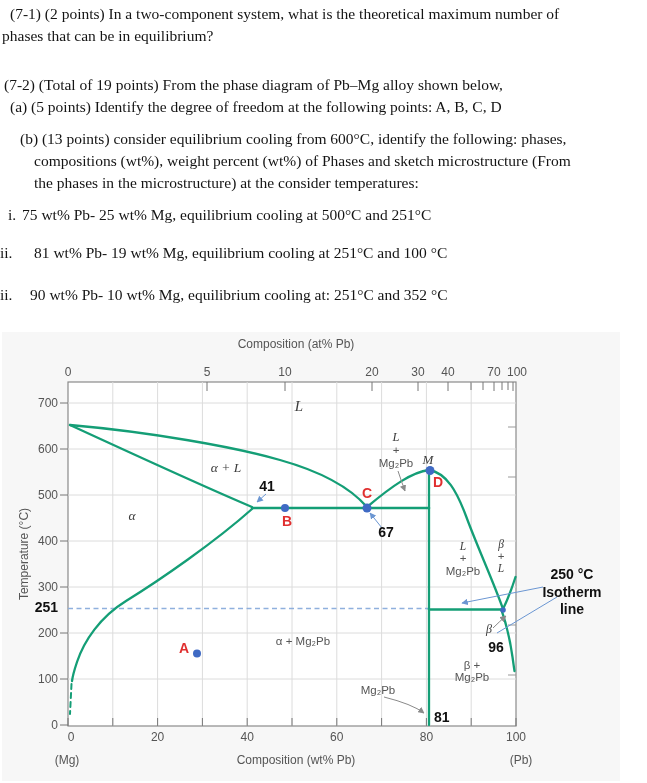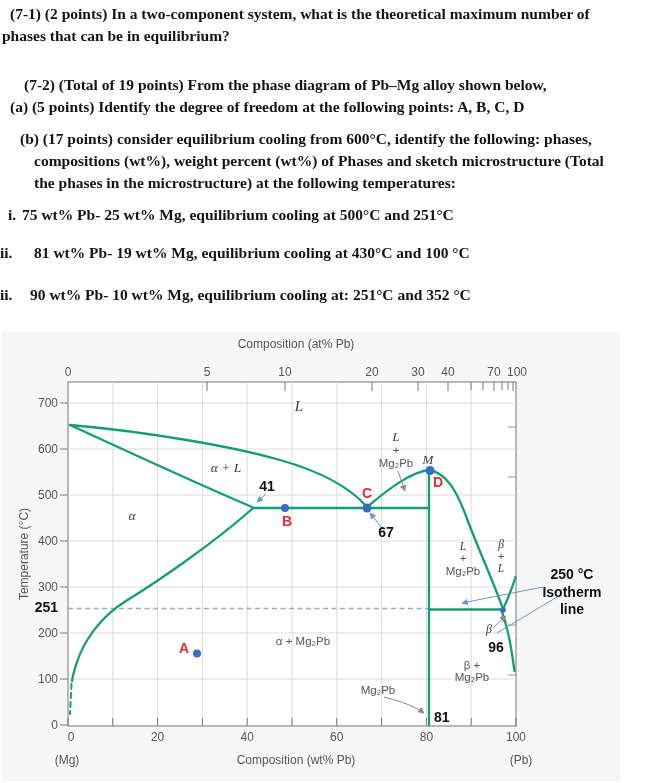--- a/index.html
+++ b/index.html
@@ -1,43 +1,43 @@
 <!DOCTYPE html>
 <html><head>
 <meta charset="utf-8">
 <style>
   html,body{margin:0;padding:0;}
   body{width:647px;height:783px;background:#ffffff;position:relative;overflow:hidden;
        font-family:"Liberation Serif","DejaVu Serif",serif;}
-  .q{position:absolute;white-space:nowrap;font-size:15.5px;color:#141414;font-weight:bold;}
+  .q{position:absolute;white-space:nowrap;font-size:15.5px;color:#141414;}
   svg text{font-family:"Liberation Sans","DejaVu Sans",sans-serif;}
   .ax{font-size:12px;fill:#555;}
   .ser{font-family:"Liberation Serif","DejaVu Serif",serif;font-style:italic;fill:#3c3c3c;}
   .bnum{font-size:14px;font-weight:bold;fill:#101010;}
   .red{font-size:14px;font-weight:bold;fill:#e02f2f;}
   .iso{font-size:14px;font-weight:600;fill:#101010;}
   .sub{font-size:11.5px;fill:#555;}
 </style>
 </head>
 <body>
 
 <div class="q" style="left:10px;top:5px">(7-1) (2 points) In a two-component system, what is the theoretical maximum number of</div>
 <div class="q" style="left:2px;top:27px">phases that can be in equilibrium?</div>
 
-<div class="q" style="left:24px;top:76px">(7-2) (Total of 19 points) From the phase diagram of Pb–Mg alloy shown below,</div>
+<div class="q" style="left:4px;top:76px">(7-2) (Total of 19 points) From the phase diagram of Pb–Mg alloy shown below,</div>
 <div class="q" style="left:10px;top:98px">(a) (5 points) Identify the degree of freedom at the following points: A, B, C, D</div>
 
-<div class="q" style="left:20px;top:130px">(b) (17 points) consider equilibrium cooling from 600°C, identify the following: phases,</div>
-<div class="q" style="left:34px;top:152px">compositions (wt%), weight percent (wt%) of Phases and sketch microstructure (Total</div>
-<div class="q" style="left:34px;top:174px">the phases in the microstructure) at the following temperatures:</div>
+<div class="q" style="left:20px;top:130px">(b) (13 points) consider equilibrium cooling from 600°C, identify the following: phases,</div>
+<div class="q" style="left:34px;top:152px">compositions (wt%), weight percent (wt%) of Phases and sketch microstructure (From</div>
+<div class="q" style="left:34px;top:174px">the phases in the microstructure) at the consider temperatures:</div>
 
 <div class="q" style="left:8px;top:206px">i.</div>
 <div class="q" style="left:22px;top:206px">75 wt% Pb- 25 wt% Mg, equilibrium cooling at 500°C and 251°C</div>
 <div class="q" style="left:0px;top:244px">ii.</div>
-<div class="q" style="left:34px;top:244px">81 wt% Pb- 19 wt% Mg, equilibrium cooling at 430°C and 100 °C</div>
+<div class="q" style="left:34px;top:244px">81 wt% Pb- 19 wt% Mg, equilibrium cooling at 251°C and 100 °C</div>
 <div class="q" style="left:0px;top:286px">ii.</div>
 <div class="q" style="left:30px;top:286px">90 wt% Pb- 10 wt% Mg, equilibrium cooling at: 251°C and 352 °C</div>
 
 <svg width="647" height="453" viewBox="0 330 647 453" style="position:absolute;left:0;top:330">
   <defs>
     <marker id="arrB" viewBox="0 0 10 10" refX="9" refY="5" markerWidth="6.5" markerHeight="6.5" orient="auto">
       <path d="M0,0 L10,5 L0,10 z" fill="#6b96d2"></path>
     </marker>
     <marker id="arrG" viewBox="0 0 10 10" refX="9" refY="5" markerWidth="6.5" markerHeight="6.5" orient="auto">
       <path d="M0,0 L10,5 L0,10 z" fill="#8a8a8a"></path>

